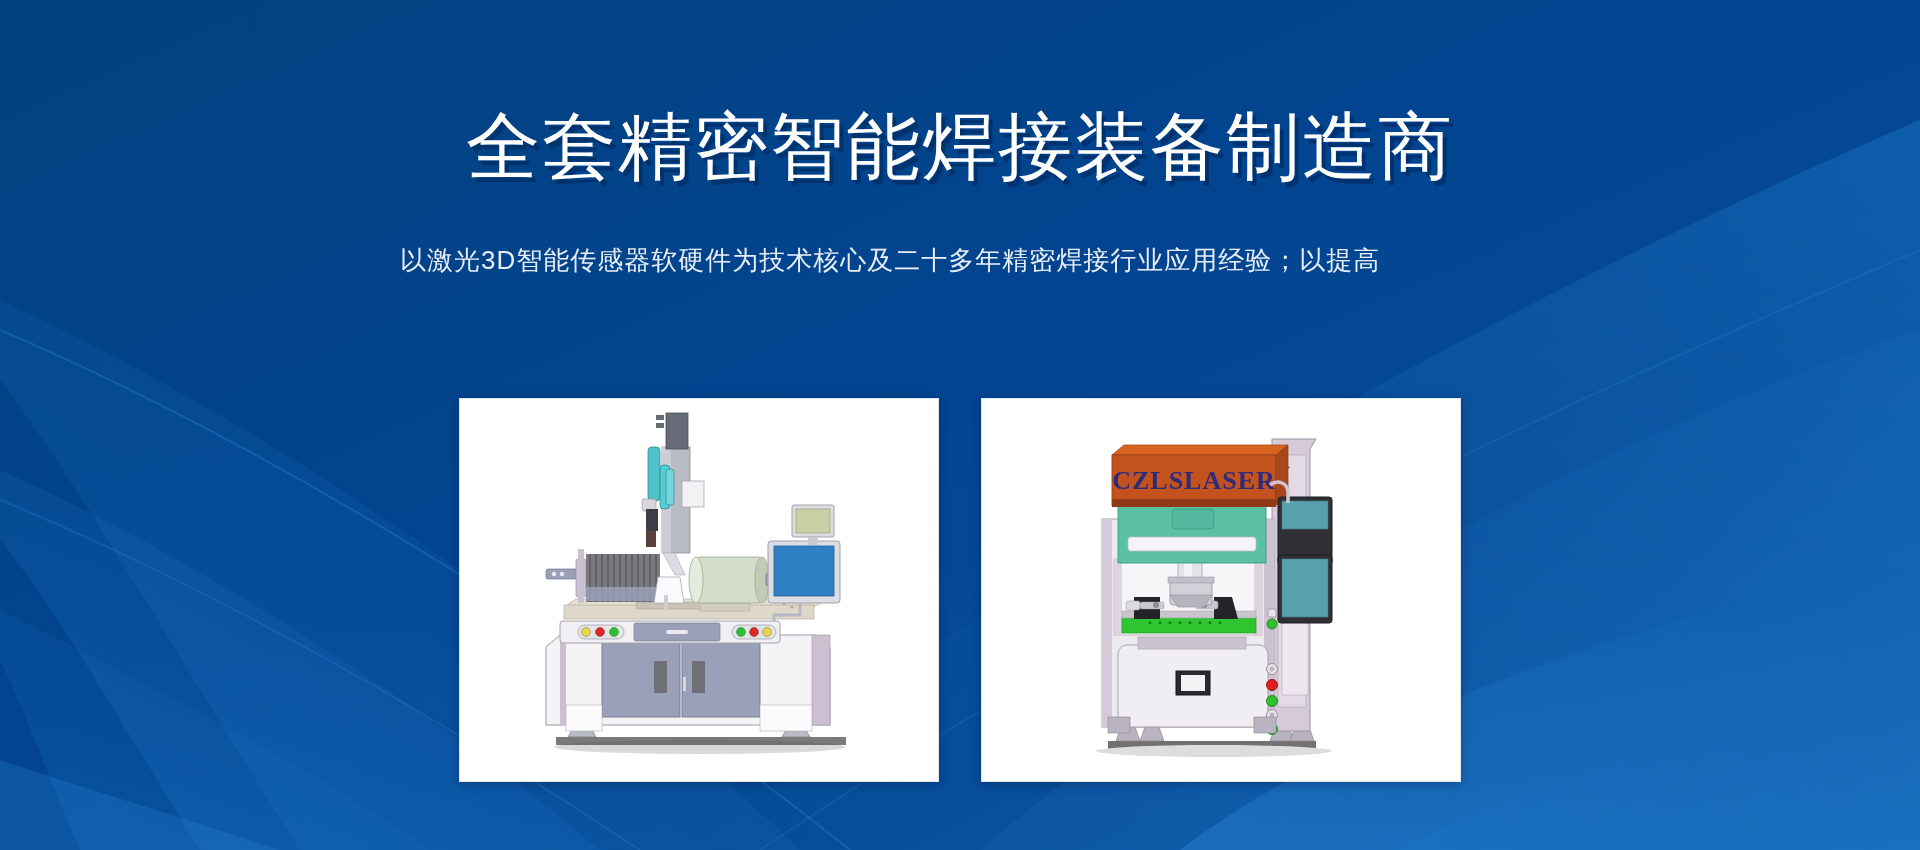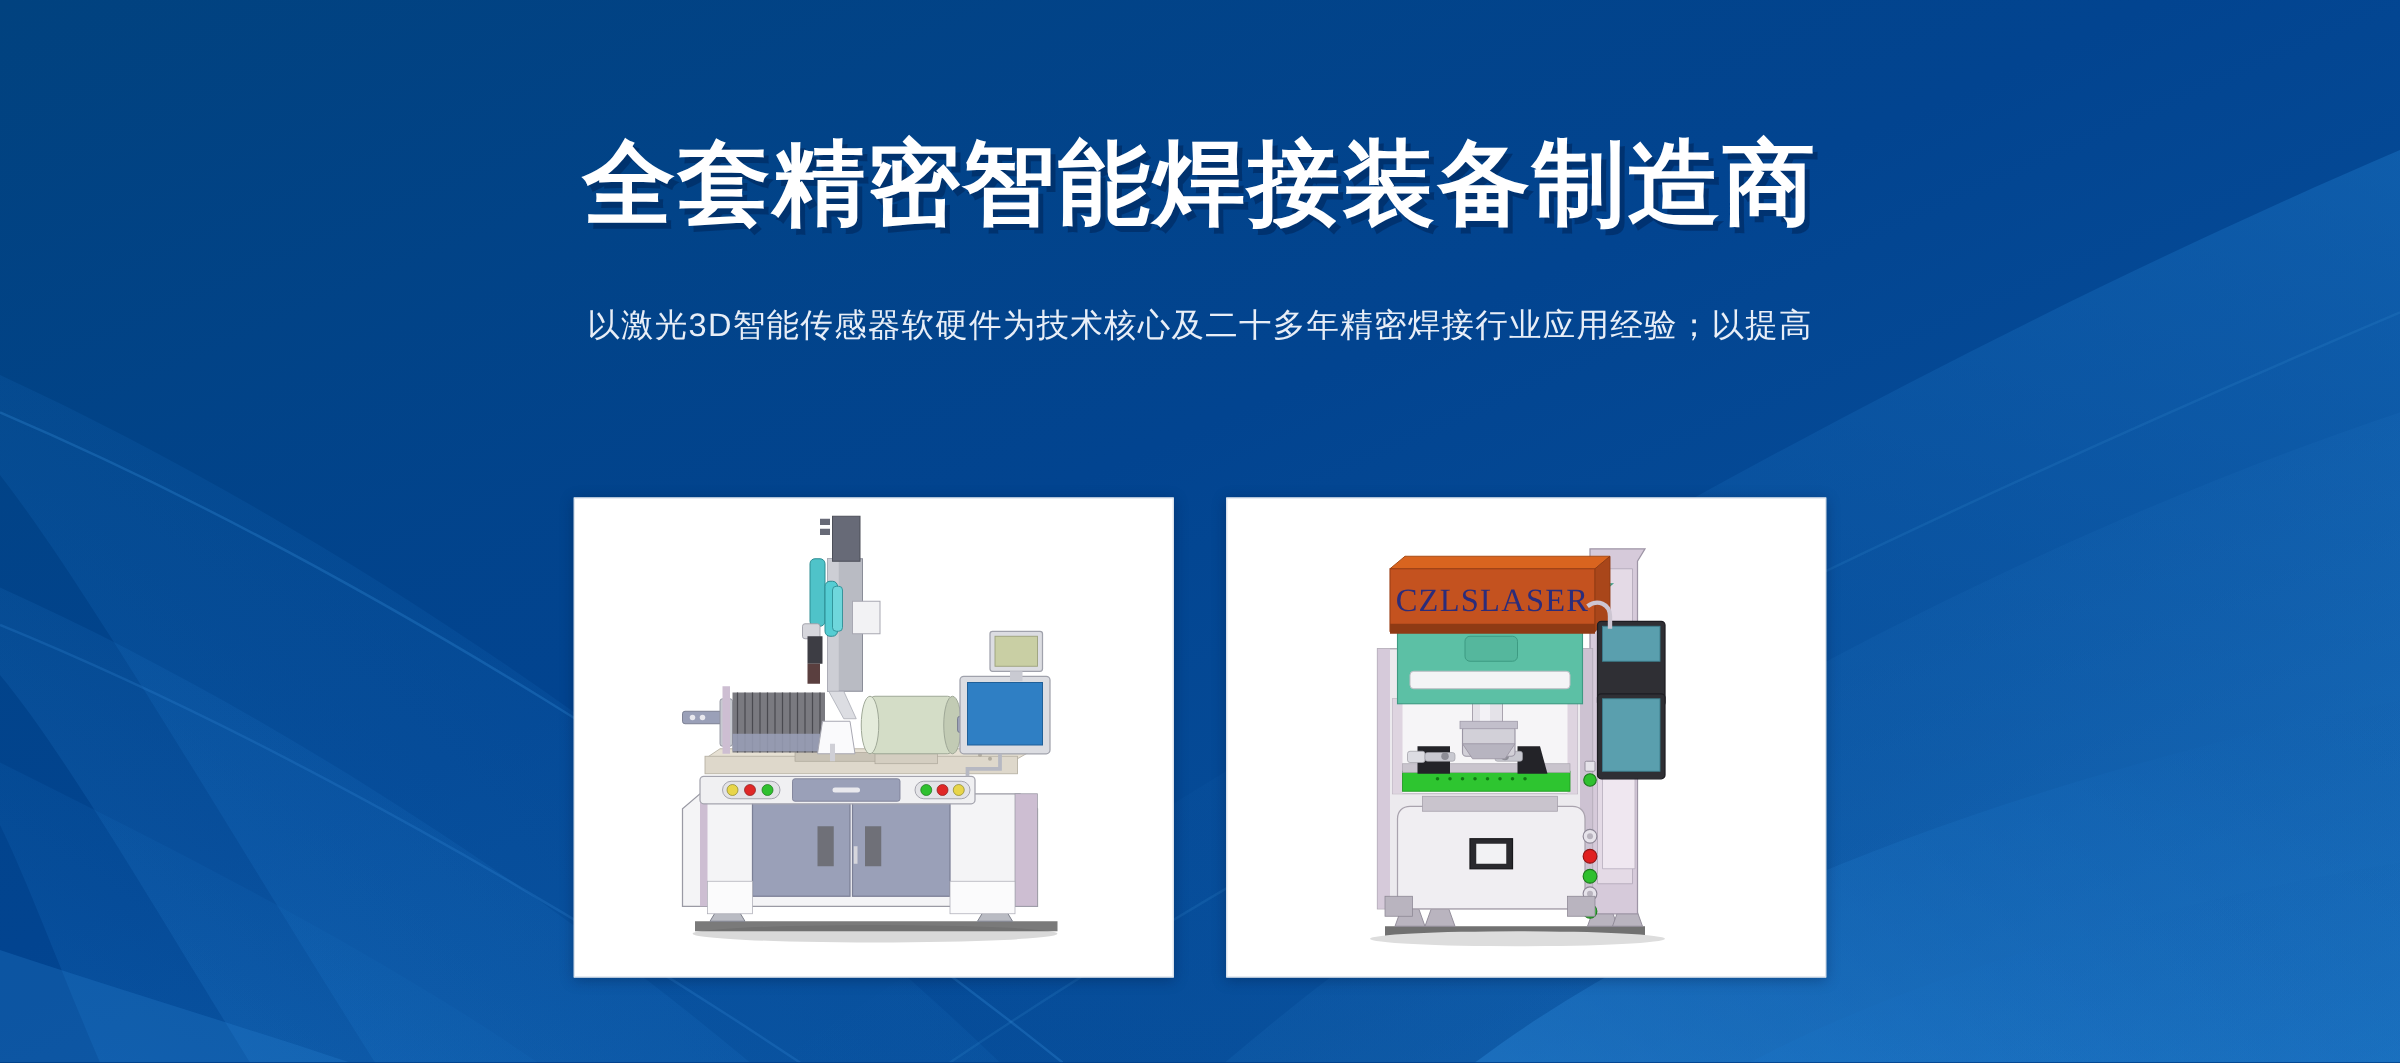--- a/index.html
+++ b/index.html
@@ -31,35 +31,35 @@
     top: 58px;
     left: 0;
     width: 100%;
     text-align: center;
     z-index: 5;
   }
   #headline {
     display: inline-block;
     font-size: 74px;
     line-height: 1.06;
-    font-weight: bold;
+    font-weight: normal;
     color: #ffffff;
     letter-spacing: 2px;
     text-shadow: 4px 5px 0 rgba(0, 36, 88, 0.55);
     white-space: nowrap;
   }
 
   
   #subtitle-wrap {
     position: absolute;
     top: 236px;
     left: 50%;
     transform: translateX(-50%);
     width: 1120px;
-    text-align: center;
+    text-align: left;
     z-index: 5;
   }
   .sub-line {
     display: block;
     font-size: 26px;
     line-height: 48px;
     color: #e8eef7;
     letter-spacing: 1px;
     font-weight: normal;
   }
@@ -68,20 +68,21 @@
   #cards {
     position: absolute;
     top: 398px;
     left: 50%;
     transform: translateX(-50%);
     width: 1002px;
     height: 382px;
     display: flex;
     justify-content: space-between;
     z-index: 5;
+    font-weight: bold;
   }
   .product-card {
     position: relative;
     width: 478px;
     height: 382px;
     background: #ffffff;
     border: 1px solid #dfe6ee;
     box-shadow: 0 2px 10px rgba(0, 20, 55, 0.35);
     overflow: hidden;
   }

